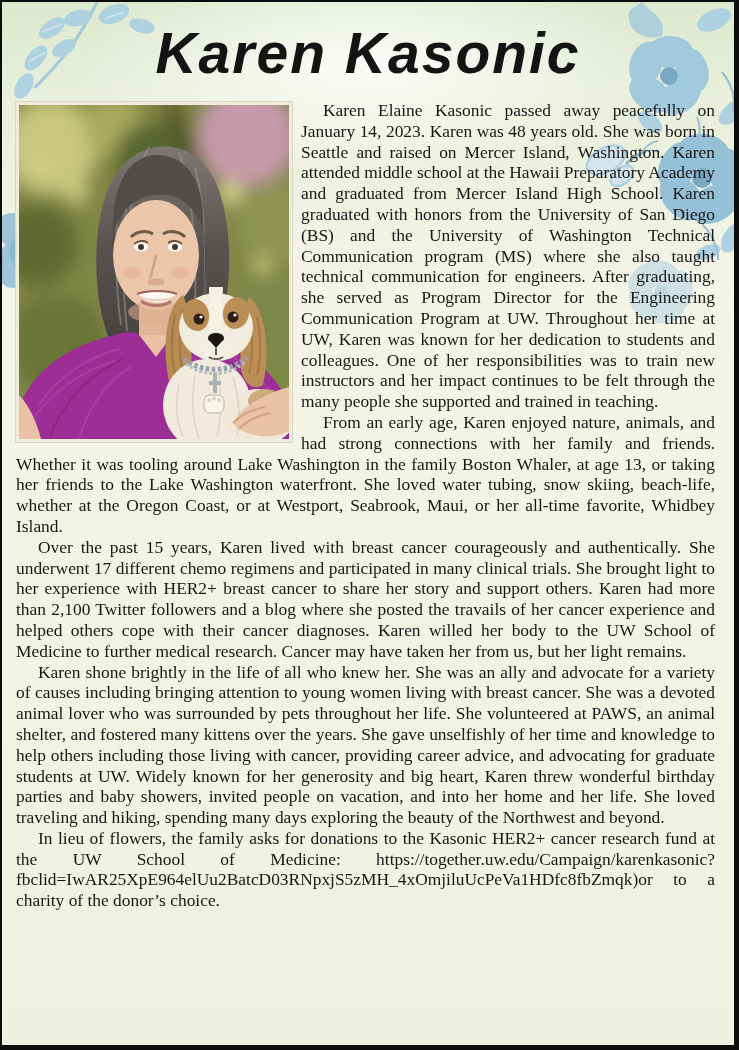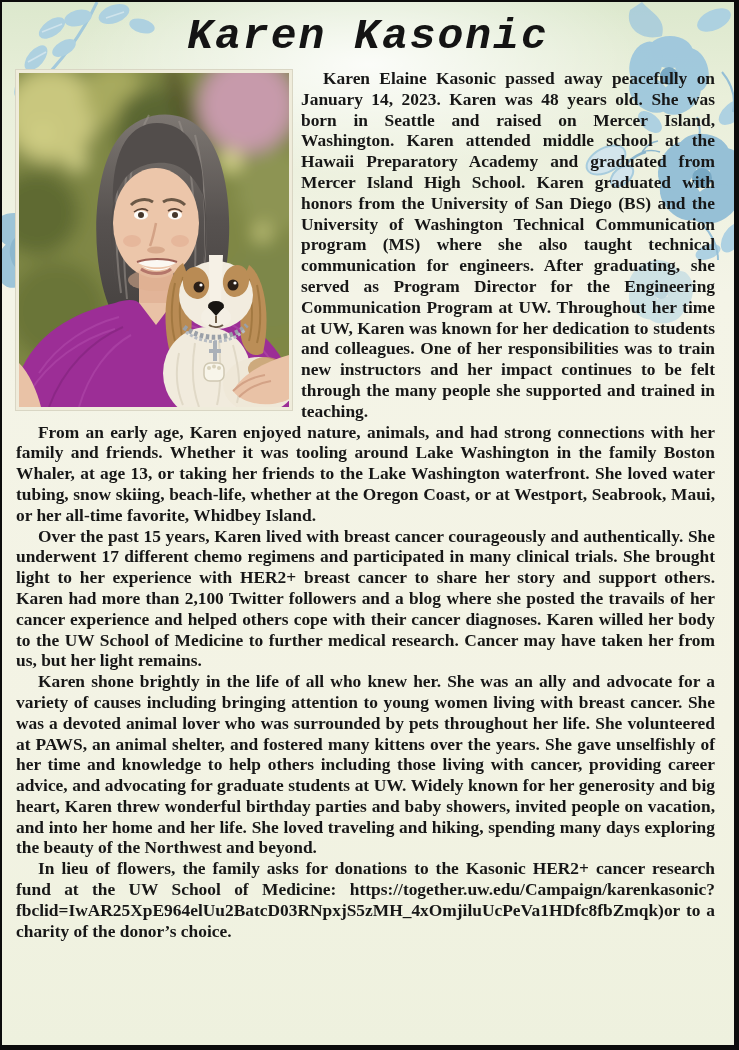--- a/index.html
+++ b/index.html
@@ -13,32 +13,32 @@
     overflow:hidden;
     background:
       radial-gradient(ellipse 420px 160px at 50% 6%, rgba(255,255,255,.85), rgba(255,255,255,0) 70%),
       linear-gradient(180deg,#dce8cd 0%, #e9efda 9%, #f4f4e7 28%, #f3f3e4 70%, #eef1de 100%);
     font-family:"Liberation Serif", serif;
     color:#171717;
   }
   .florals{position:absolute;left:0;top:0;width:739px;height:1050px;pointer-events:none;}
   .header{position:relative;text-align:center;padding-top:10px;z-index:2;}
   .title{
-    font-family:Liberation Mono, monospace;
+    font-family:Liberation Sans, sans-serif;
     font-style:italic;font-weight:bold;
-    font-size:43px;line-height:50px;letter-spacing:2px;
-    margin:0;color:#141414;
+    font-size:57px;line-height:50px;letter-spacing:2px;
+    margin:16px;color:#141414;
   }
   .dates{
     font-family:"DejaVu Serif", serif;
     font-style:italic;font-weight:600;
     font-size:25px;line-height:38px;letter-spacing:1px;
     margin:0;color:#181818;
   }
-  .content{position:relative;z-index:2;padding:6px 19px 6px 14px;font-weight:bold;}
+  .content{position:relative;z-index:2;padding:6px 19px 6px 14px;}
   .photo-frame{
     float:left;
     width:270px;height:334px;
     margin:2px 9px 3px 0;
     border:3px solid #efecdb;
     box-shadow:0 0 0 1px #d9d6c4;
     background:#6f7a3f;
   }
   .photo-frame svg{display:block;width:270px;height:334px;}
   .content p{

